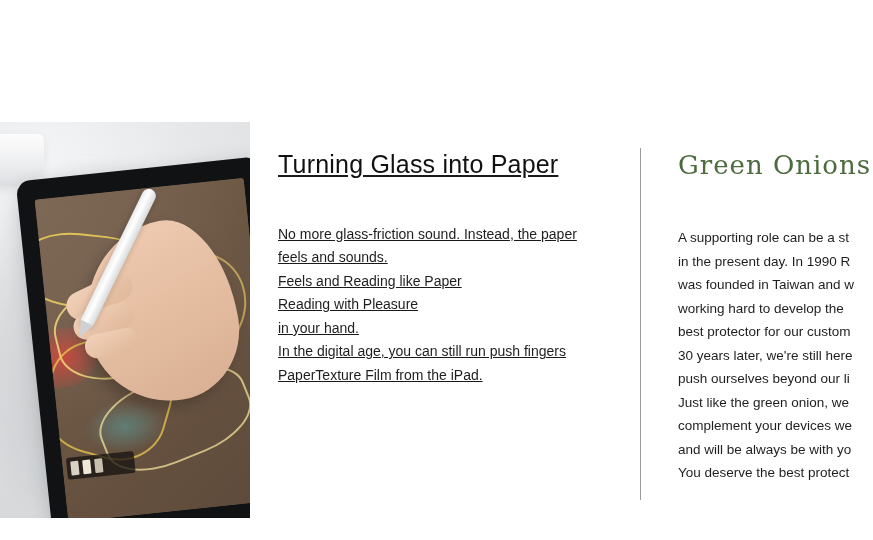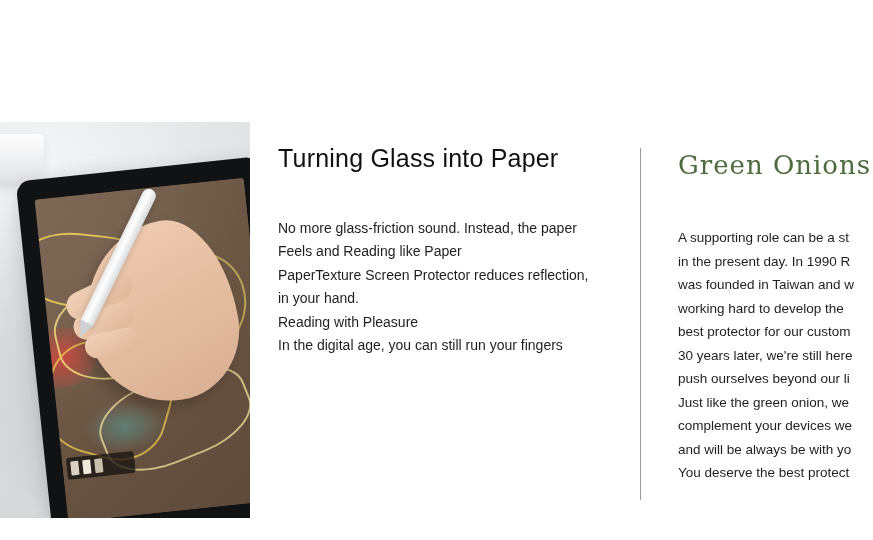--- a/index.html
+++ b/index.html
@@ -167,22 +167,23 @@
     width: 0; height: 0;
     border-left: 7px solid transparent;
     border-right: 7px solid transparent;
     border-top: 16px solid #cfd1d4;
   }
 
   
   .col-center {
     position: absolute;
     left: 278px;
-    top: 144px;
+    top: 150px;
     width: 340px;
+    text-decoration: underline;
   }
   .headline {
     font-size: 25px;
     font-weight: 400;
     letter-spacing: 0.2px;
     color: #111111;
     margin: 0 0 44px 0;
     line-height: 1.15;
   }
   .body-lines {
@@ -260,25 +261,26 @@
     </div>
     <div class="pencil">
       <div class="pencil-tip"></div>
     </div>
   </div>
 
   <div class="col-center">
     <h1 class="headline">Turning Glass into Paper</h1>
     <div class="body-lines">
       <div>No more glass-friction sound. Instead, the paper</div>
+      <div>feels and sounds.</div>
       <div>Feels and Reading like Paper</div>
-      <div>PaperTexture Screen Protector reduces reflection,</div>
+      <div>Reading with Pleasure</div>
       <div>in your hand.</div>
-      <div>Reading with Pleasure</div>
-      <div>In the digital age, you can still run your fingers</div>
+      <div>In the digital age, you can still run push fingers</div>
+      <div>PaperTexture Film from the iPad.</div>
     </div>
   </div>
 
   <div class="divider"></div>
 
   <div class="col-right">
     <div class="brand">Green Onions</div>
     <div class="right-lines">
       <div>A supporting role can be a st</div>
       <div>in the present day. In 1990 R</div>

